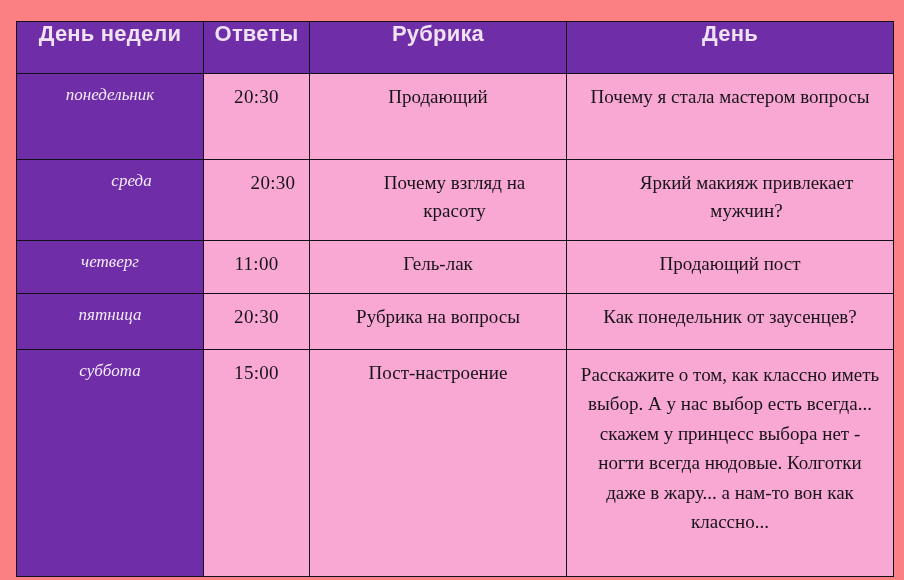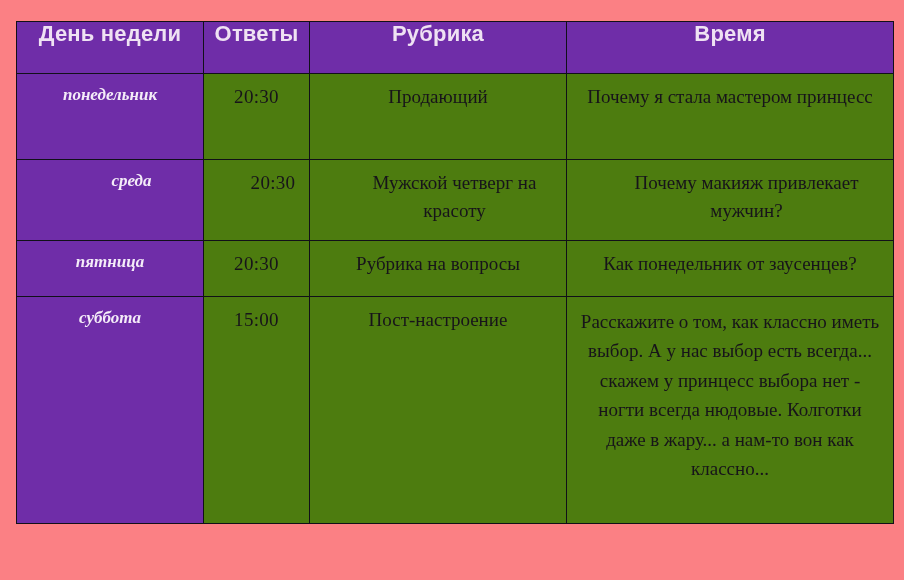--- a/index.html
+++ b/index.html
@@ -58,30 +58,30 @@
     vertical-align: middle;
     line-height: 1.1;
     padding: 0 6px;
   }
 
   
   td.day-cell {
     background: #6f2da8;
     color: #f4ecf8;
     font-family: "Liberation Serif", "DejaVu Serif", serif;
-    font-weight: bold;
+    font-weight: normal;
     font-style: italic;
     font-size: 17px;
     padding-top: 11px;
     line-height: 1.2;
   }
 
   
   td.body-cell {
-    background: #4d7c0f;
+    background: #f9a8d4;
     color: #17141a;
     font-family: "Liberation Serif", "DejaVu Serif", serif;
     font-size: 19px;
     line-height: 1.45;
     padding: 9px 10px 0 10px;
   }
 
   td.time-cell {
     font-size: 19px;
     letter-spacing: 0.3px;
@@ -111,41 +111,47 @@
       <col class="col-time">
       <col class="col-rubric">
       <col class="col-topic">
     </colgroup>
 
     <thead>
       <tr>
         <th>День недели</th>
         <th>Ответы</th>
         <th>Рубрика</th>
-        <th>Время</th>
+        <th>День</th>
       </tr>
     </thead>
 
     <tbody>
 
       <tr class="row-mon">
         <td class="day-cell">понедельник</td>
         <td class="body-cell time-cell">20:30</td>
         <td class="body-cell rubric-cell">Продающий</td>
-        <td class="body-cell topic-cell">Почему я стала мастером принцесс</td>
+        <td class="body-cell topic-cell">Почему я стала мастером вопросы</td>
       </tr>
 
 
       <tr class="row-wed">
         <td class="day-cell">среда</td>
         <td class="body-cell time-cell">20:30</td>
-        <td class="body-cell rubric-cell">Мужской четверг на красоту</td>
-        <td class="body-cell topic-cell">Почему макияж привлекает мужчин?</td>
+        <td class="body-cell rubric-cell">Почему взгляд на красоту</td>
+        <td class="body-cell topic-cell">Яркий макияж привлекает мужчин?</td>
       </tr>
 
+      <tr class="row-thu">
+        <td class="day-cell">четверг</td>
+        <td class="body-cell time-cell">11:00</td>
+        <td class="body-cell rubric-cell">Гель-лак</td>
+        <td class="body-cell topic-cell">Продающий пост</td>
+      </tr>
 
       <tr class="row-fri">
         <td class="day-cell">пятница</td>
         <td class="body-cell time-cell">20:30</td>
         <td class="body-cell rubric-cell">Рубрика на вопросы</td>
         <td class="body-cell topic-cell">Как понедельник от заусенцев?</td>
       </tr>
 
       <tr class="row-sat">
         <td class="day-cell">суббота</td>

